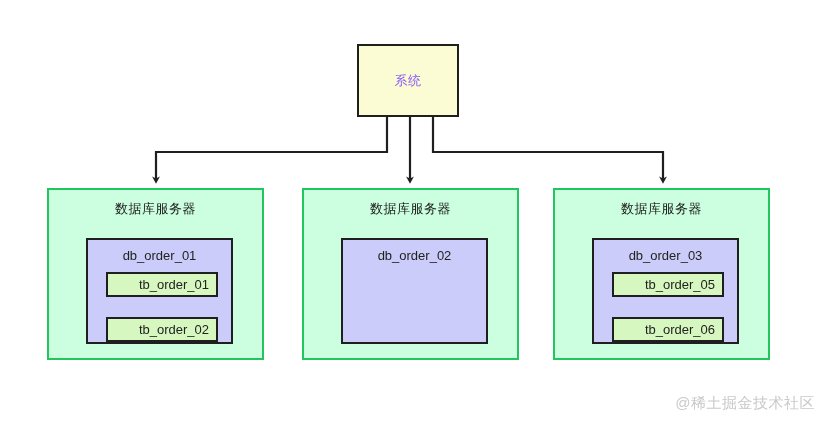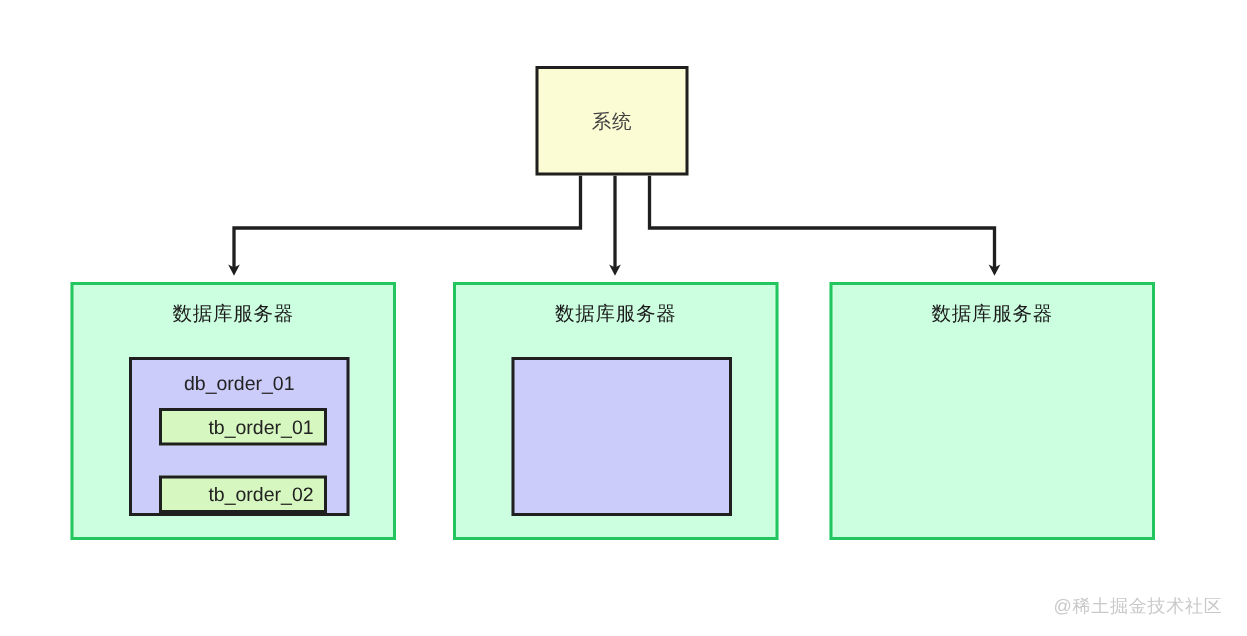--- a/index.html
+++ b/index.html
@@ -43,21 +43,21 @@
     box-sizing: border-box;
     background: #fbfbd4;
     border: 2px solid #1f1f1f;
     display: flex;
     align-items: center;
     justify-content: center;
   }
   .system-node-label {
     font-size: 13px;
     line-height: 1;
-    color: #404040;
+    color: #8b5cf6;
     letter-spacing: 0.5px;
   }
 
   
   .server-node {
     position: absolute;
     top: 188px;
     width: 217px;
     height: 172px;
     box-sizing: border-box;
@@ -125,21 +125,21 @@
   }
   .table-node + .table-node {
     margin-top: 20px;
   }
 
   
   .watermark {
     position: absolute;
     right: 16px;
     bottom: 14px;
-    font-size: 12px;
+    font-size: 15px;
     line-height: 1;
     color: #c9c9c9;
     white-space: nowrap;
     letter-spacing: 0.5px;
   }
 </style>
 </head>
 <body>
 
 <div id="diagram-canvas">
@@ -169,24 +169,32 @@
       <div class="table-list">
         <div class="table-node">tb_order_01</div>
         <div class="table-node">tb_order_02</div>
       </div>
     </div>
   </div>
 
   <div class="server-node pos-1">
     <div class="server-title">数据库服务器</div>
     <div class="database-node">
+      <div class="database-title">db_order_02</div>
       <div class="table-list">
       </div>
     </div>
   </div>
 
   <div class="server-node pos-2">
     <div class="server-title">数据库服务器</div>
+    <div class="database-node">
+      <div class="database-title">db_order_03</div>
+      <div class="table-list">
+        <div class="table-node">tb_order_05</div>
+        <div class="table-node">tb_order_06</div>
+      </div>
+    </div>
   </div>
 
   <div class="watermark">@稀土掘金技术社区</div>
 
 </div>
 
 </body></html>

